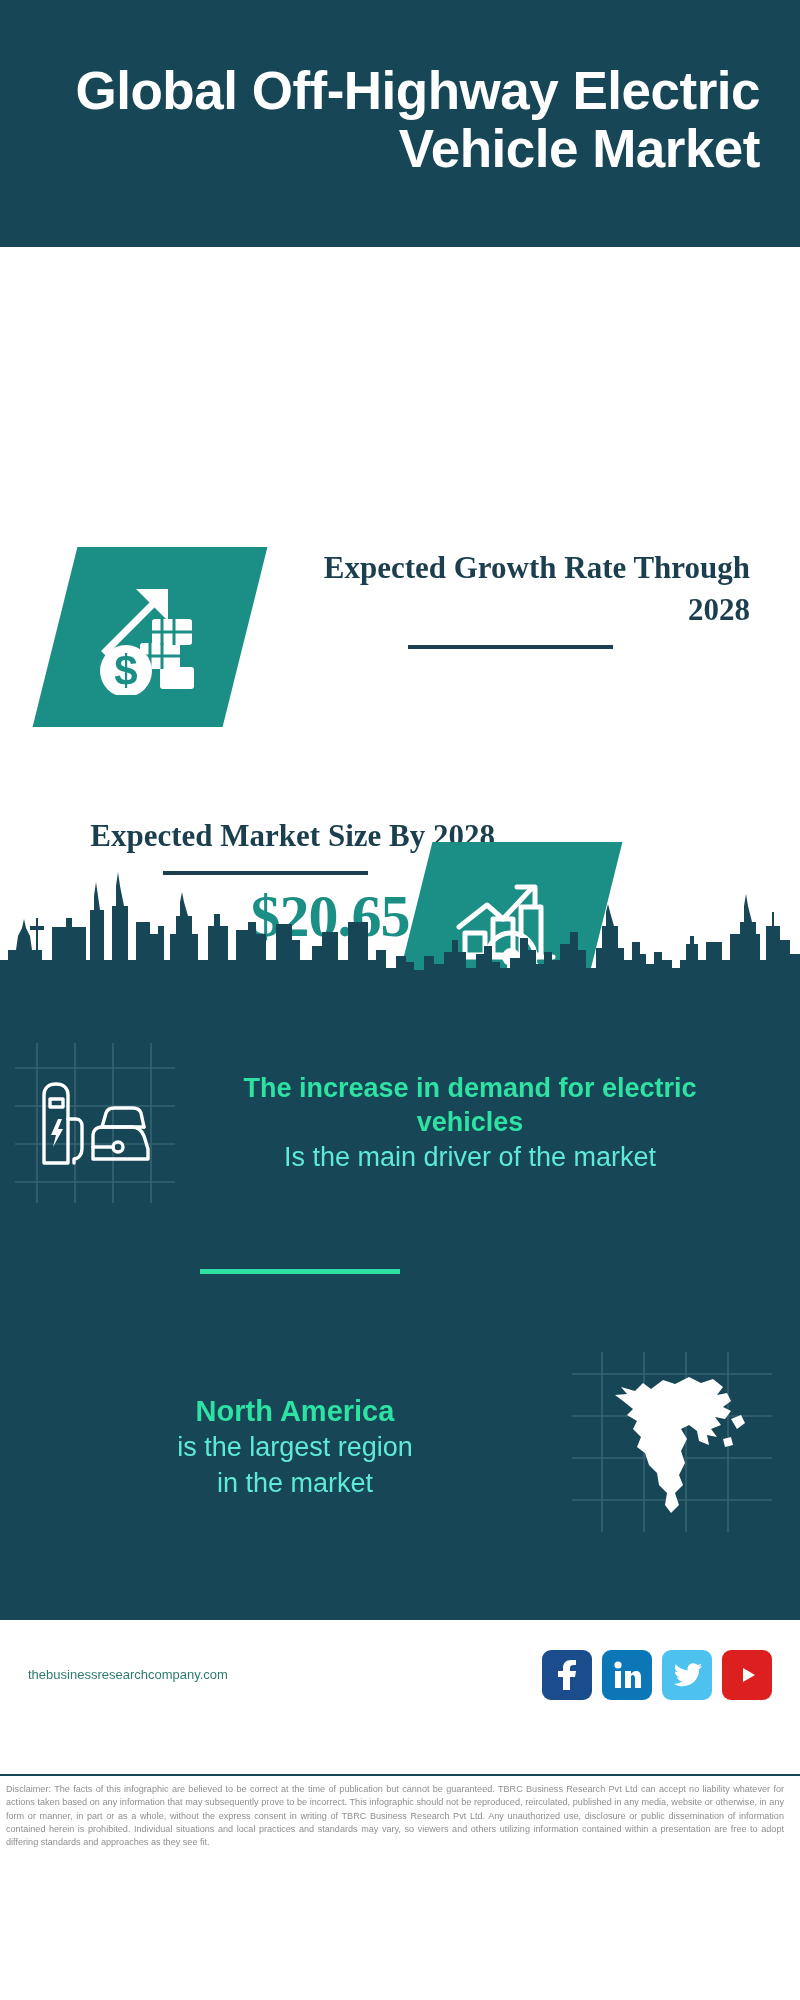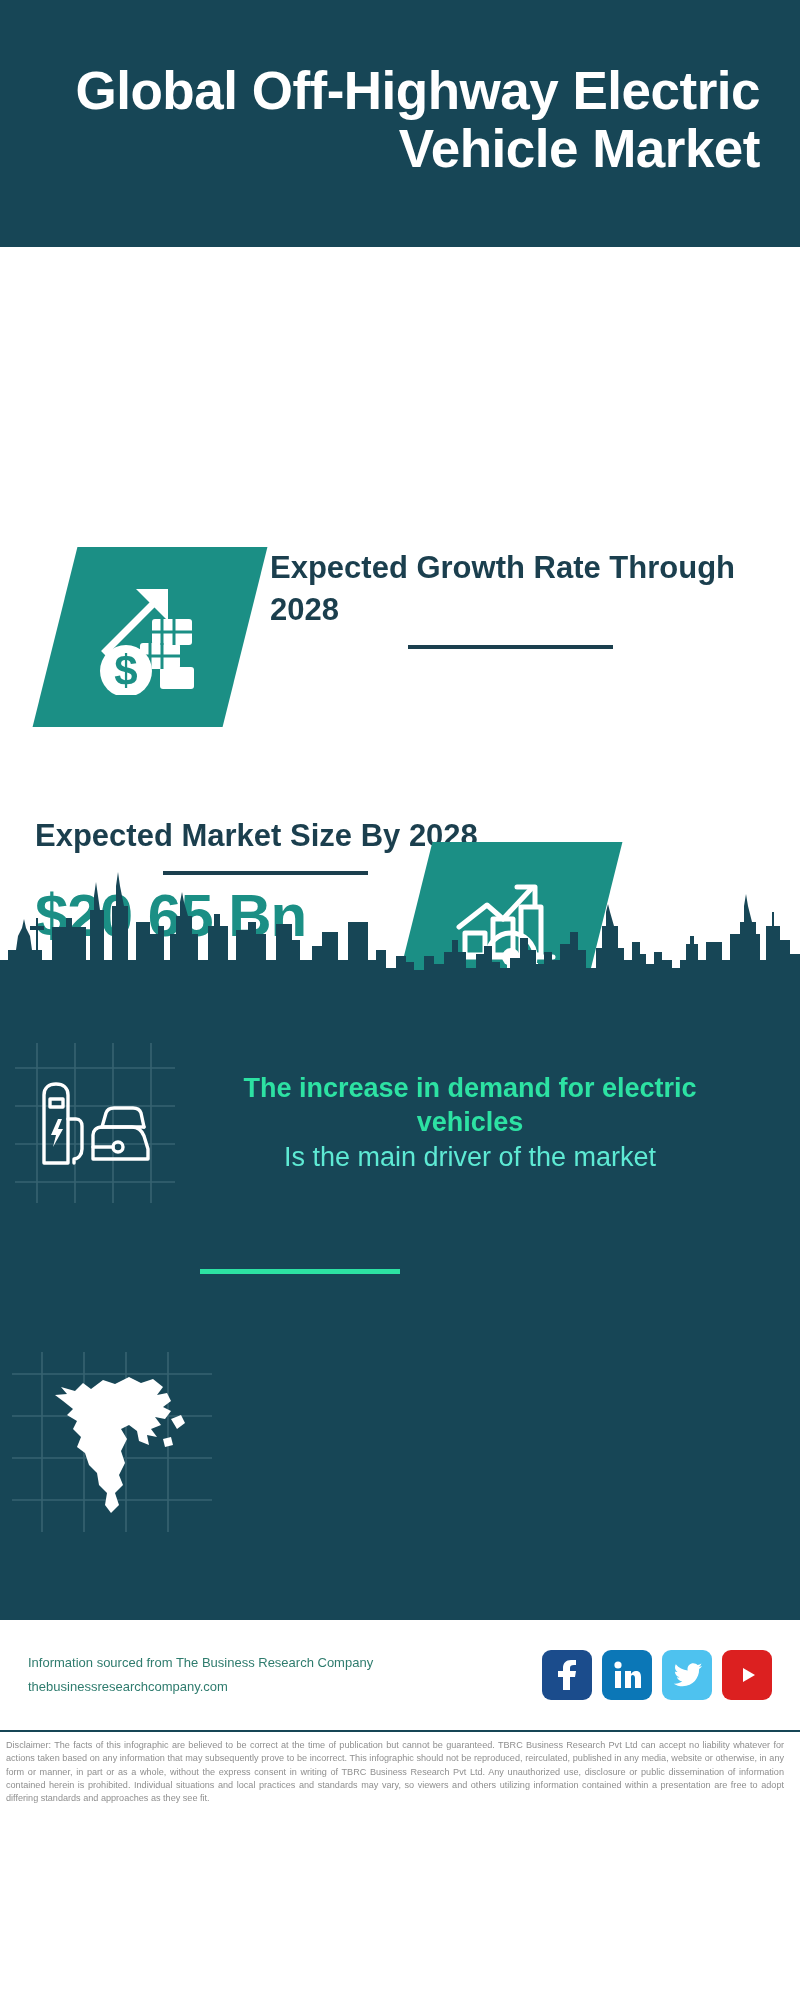--- a/index.html
+++ b/index.html
@@ -33,21 +33,21 @@
 
   .para {
     position:absolute;
     background:#1b8f85;
     width:190px; height:180px;
     transform:skewX(-14deg);
     display:flex; align-items:center; justify-content:center;
   }
   .para .ico { transform:skewX(14deg); }
 
-  .stat-block { position:absolute; text-align:left; }
+  .stat-block { position:absolute; text-align:right;font-family:Liberation Serif, serif; }
   .stat-title {
     color:#1b3f4e;
     font-size:31px;
     font-weight:bold;
     line-height:1.35;
   }
   .rule {
     height:4px; background:#1b3f4e;
     margin:14px auto 8px;
     width:205px;
@@ -139,20 +139,21 @@
   }
 
   .disclaimer {
     border-top:2px solid #174656;
     padding:7px 16px 0 6px;
     color:#8f8f8f;
     font-size:9.1px;
     line-height:1.46;
     text-align:justify;
     height:100px;
+    margin-top:44px;
   }
 </style>
 </head>
 <body>
 
 <div class="header">
   <h1>Global Off-Highway Electric Vehicle Market</h1>
 </div>
 
 <div class="mid">
@@ -272,20 +273,25 @@
     </div>
     <div class="driver-text">
       <div class="accent">The increase in demand for electric vehicles</div>
       <div class="plain">Is the main driver of the market</div>
     </div>
   </div>
 
   <div class="divider"></div>
 
   <div class="region-row">
+    <div class="region-text">
+      <div class="accent" style="font-size:29px;">North America</div>
+      <div class="plain">is the largest region</div>
+      <div class="plain">in the market</div>
+    </div>
     <div class="region-map-wrap">
       <svg class="grid-bg" width="200" height="180" viewBox="0 0 200 180" style="left:12px; top:0;">
         <g stroke="#7fa5ae" stroke-width="1.6" fill="none">
           <line x1="30" y1="0" x2="30" y2="180"></line>
             <line x1="72" y1="0" x2="72" y2="180"></line>
           <line x1="114" y1="0" x2="114" y2="180"></line>
             <line x1="156" y1="0" x2="156" y2="180"></line>
           <line x1="0" y1="22" x2="200" y2="22"></line>
             <line x1="0" y1="64" x2="200" y2="64"></line>
           <line x1="0" y1="106" x2="200" y2="106"></line>
@@ -298,21 +304,20 @@
           L102,68 L104,78 L94,74 L92,64 L84,58 L76,62 L82,72 L76,84 L80,96 L74,108 L78,118 L70,126 L74,138
           L66,146 L60,138 L62,126 L54,118 L52,106 L44,98 L40,86 L32,80 L36,70 L28,62 L32,54 L22,48 L28,42 Z
           M126,52 L136,48 L140,56 L132,62 Z M118,72 L126,70 L128,78 L120,80 Z"></path>
       </svg>
     </div>
   </div>
 </div>
 
 <div class="footer">
   <div class="src-text">
-    <div>Information sourced from The Business Research Company</div>
     <div>thebusinessresearchcompany.com</div>
   </div>
   <div class="socials">
     <div class="sbtn" style="background:#1b4c8c;">
       <svg width="26" height="30" viewBox="0 0 26 30">
           <path fill="#ffffff" d="M16,30 L16,17 L21,17 L22,11 L16,11 L16,8 C16,6 17,5 20,5 L22,5 L22,0 C21,0 19,0 17,0 C12,0 9,3 9,8 L9,11 L4,11 L4,17 L9,17 L9,30 Z"></path>
         </svg>
     </div>
     <div class="sbtn" style="background:#0b77b7;">
       <svg width="28" height="28" viewBox="0 0 28 28">

